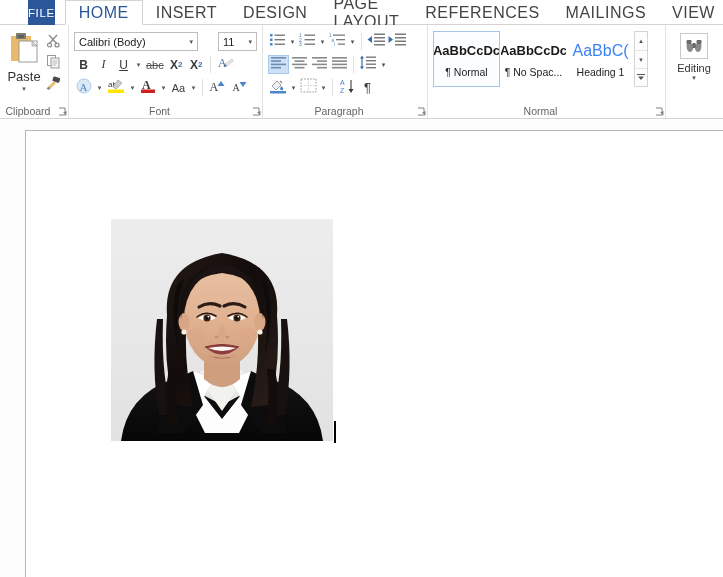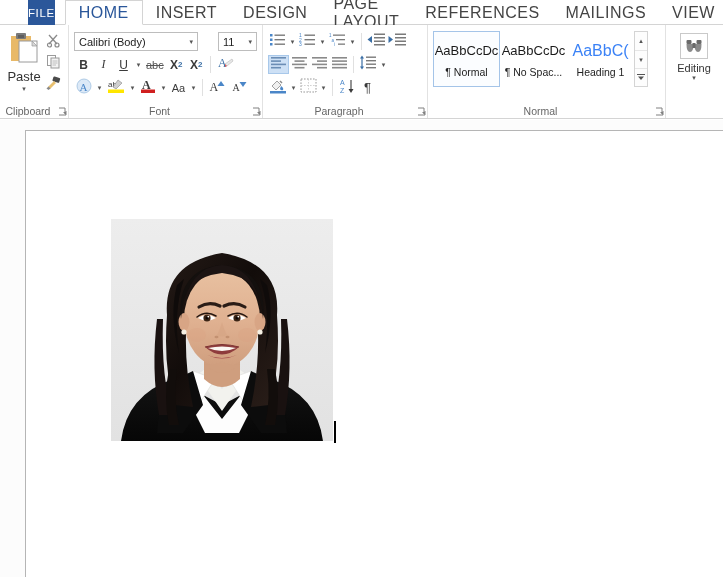--- a/index.html
+++ b/index.html
@@ -110,21 +110,21 @@
   .g-styles { width: 238px; }
   .styles-wrap { display: flex; padding-top: 3px; }
   .style-gallery { display: flex; }
   .style-card {
     width: 67px; height: 56px; background: #fff;
     border: 1px solid transparent;
     display: flex; flex-direction: column; align-items: center; justify-content: center;
     cursor: pointer; overflow: hidden;
   }
   .style-card.selected { border: 1.5px solid #a4c4e8; background: #fbfdff; }
-  .style-sample { font-size: 13px; color: #1a1a1a; white-space: nowrap; line-height: 22px; }
+  .style-sample { font-size: 13px; color: #1a1a1a; white-space: nowrap; line-height: 22px; font-weight: bold; }
   .style-sample.h1 { font-size: 16px; color: #3b82f6; font-weight: normal; }
   .style-name { font-size: 10.5px; color: #222; white-space: nowrap; margin-top: 4px; }
   .style-scroll {
     width: 14px; height: 56px; border: 1px solid #d4d4d4; background: #fdfdfd;
     display: flex; flex-direction: column; justify-content: space-between;
   }
   .ssbtn { height: 18px; display: flex; align-items: center; justify-content: center; font-size: 7px; color: #555; cursor: pointer; }
   .ssbtn + .ssbtn { border-top: 1px solid #e6e6e6; }
 
   

